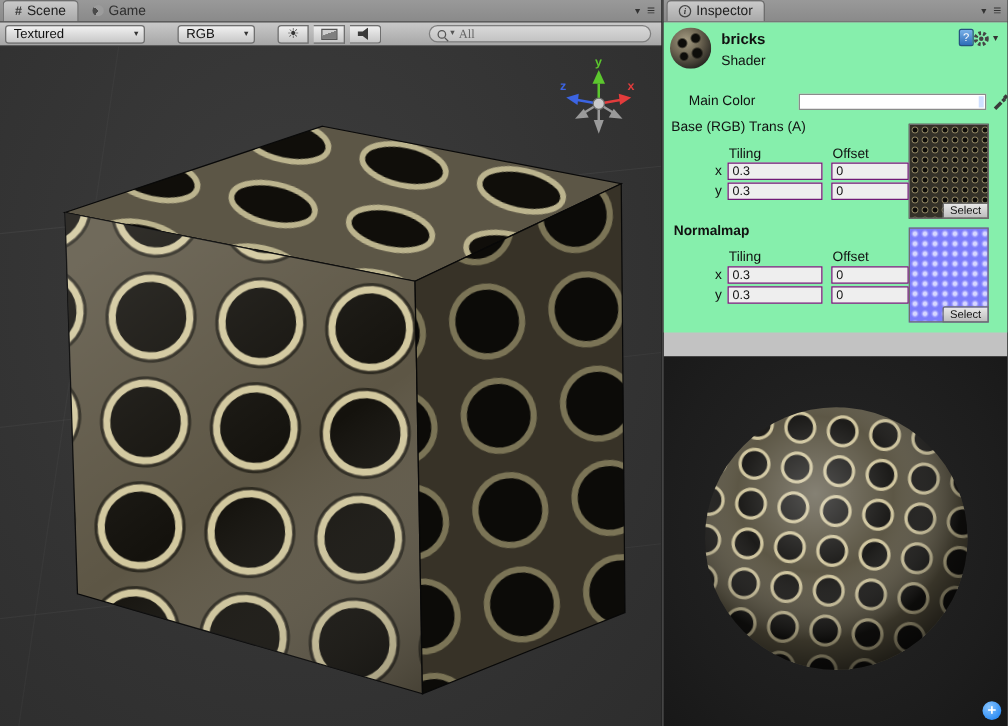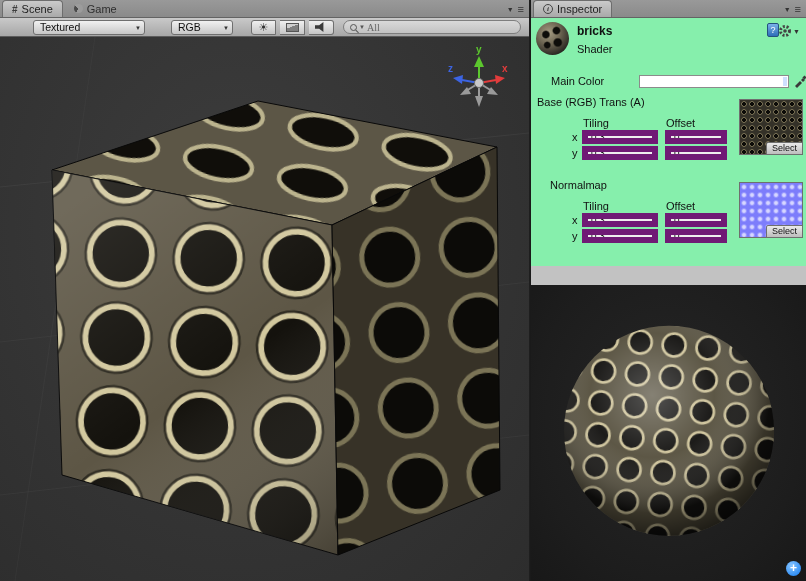--- a/index.html
+++ b/index.html
@@ -22,21 +22,21 @@
   .scene-panel { position:absolute; left:0; top:0; width:529px; height:581px; background:#333; }
   .hash-icon { font-size:10px; font-weight:bold; color:#3d3d3d; }
   .game-icon { width:9px; height:9px; border-radius:50%;
                background:conic-gradient(from 210deg,#4a4a4a 0 100deg,#9c9c9c 0); }
 
   .scene-toolbar { position:absolute; left:0; top:18px; right:0; height:19px;
                    background:linear-gradient(#c9c9c9,#a7a7a7); border-bottom:1px solid #5c5c5c;
                    display:flex; align-items:center; padding:0 4px; gap:4px; }
   .dd { height:15px; background:linear-gradient(#f1f1f1,#c7c7c7); border:1px solid #6f6f6f;
         border-radius:3px; font-size:10.5px; color:#111; display:flex; align-items:center;
-        padding:0 15px 0 6px; position:relative;margin-left:29px; }
+        padding:0 15px 0 6px; position:relative; }
   .dd .caret { position:absolute; right:3px; top:4px; font-size:6px; color:#333; }
   .dd-render { width:112px; }
   .dd-channel { width:62px; margin-left:22px; }
   .tbtn { height:15px; width:25px; background:linear-gradient(#f0f0f0,#c6c6c6);
           border:1px solid #6f6f6f; display:flex; align-items:center; justify-content:center; }
   .tbtn.first { border-radius:3px 0 0 3px; margin-left:14px; }
   .tbtn.mid { border-left:none; }
   .tbtn.last { border-radius:0 3px 3px 0; border-left:none; }
   .sun-glyph { font-size:11px; color:#333; line-height:11px; }
   .img-glyph { width:13px; height:9px; border:1px solid #555;
@@ -79,36 +79,36 @@
               background:linear-gradient(#79b1e8,#2e6db8); border:1px solid #24517f;
               color:#fff; font-size:9px; text-align:center; line-height:13px; }
   .gear-wrap { position:absolute; right:6px; top:6px; display:flex; align-items:center; gap:1px; }
   .shader-dd { position:absolute; left:90px; top:22px; width:180px; }
 
   .color-field { position:absolute; left:108px; top:57px; width:150px; height:13px;
                  background:#fff; border:1px solid #8b8b8b; }
   .color-field::after { content:""; position:absolute; right:1px; top:1px; width:4px; height:9px; background:#cfe0ff; }
   .eyedrop { position:absolute; left:262px; top:56px; width:14px; height:14px; }
 
-  .thumb { position:absolute; left:208px; width:64px; height:56px; border:1px solid #6f6f6f; }
+  .thumb { position:absolute; left:196px; width:64px; height:76px; border:1px solid #6f6f6f; }
   .thumb-base { top:81px;
     background-color:#343128;
     background-image:
       radial-gradient(circle at 4px 4px, #0c0b08 1.6px, #8f8563 2.3px, rgba(0,0,0,0) 3.1px);
     background-size:8px 8px; }
   .thumb-normal { top:164px;
     background-color:#7d7dfb;
     background-image:
       radial-gradient(circle at 4px 4px, #d6d6ff 1.3px, #9a9aff 2.4px, rgba(0,0,0,0) 3.4px);
     background-size:8px 8px; }
   .select-btn { position:absolute; right:-1px; bottom:-1px; height:13px; padding:0 5px;
                 font-size:9px; color:#111; background:linear-gradient(#e9e9e9,#bdbdbd);
                 border:1px solid #6f6f6f; border-radius:2px 0 0 0; line-height:11px; }
   input.num { position:absolute; height:14px; font-size:10px; color:#111; padding:0 3px;
-              border:6px solid #701a75; background:#eee; outline:none; }
+              border:1px solid #701a75; background:#eee; outline:none; }
   .hdr { position:absolute; font-size:11px; color:#111; }
 
   .preview-header { position:absolute; left:0; top:266px; right:0; height:18px;
                     background:linear-gradient(#505050,#323232); border-top:1px solid #222;
                     border-bottom:1px solid #151515; display:flex; align-items:center; padding:0 8px; }
   .preview-title { font-size:11px; font-weight:bold; color:#e6e6e6; }
   .pv-btns { margin-left:auto; display:flex; align-items:center; gap:5px; }
   .pv-sphere-btn { width:12px; height:12px; border-radius:50%; border:1px solid #111;
                    background:radial-gradient(circle at 35% 30%, #8c8c8c, #1f1f1f); }
   .pv-light-btn { width:22px; height:12px; border-radius:7px; border:1px solid #111;
@@ -265,21 +265,21 @@
     </div>
     <div class="hdr" style="left:52px; top:99px;">Tiling</div>
     <div class="hdr" style="left:135px; top:99px;">Offset</div>
     <div class="lbl" style="left:41px; top:113px;">x</div>
     <input class="num" style="left: 51px; top: 112px; width: 76px;" value="0.3">
     <input class="num" style="left: 134px; top: 112px; width: 62px;" value="0">
     <div class="lbl" style="left:41px; top:129px;">y</div>
     <input class="num" style="left: 51px; top: 128px; width: 76px;" value="0.3">
     <input class="num" style="left: 134px; top: 128px; width: 62px;" value="0">
 
-    <div class="lbl" style="left:19px; top:161px;">Normalmap</div>
+    <div class="lbl" style="left:8px; top:161px;font-weight:bold;">Normalmap</div>
     <div class="thumb thumb-normal">
       <div class="select-btn">Select</div>
     </div>
     <div class="hdr" style="left:52px; top:182px;">Tiling</div>
     <div class="hdr" style="left:135px; top:182px;">Offset</div>
     <div class="lbl" style="left:41px; top:196px;">x</div>
     <input class="num" style="left: 51px; top: 195px; width: 76px;" value="0.3">
     <input class="num" style="left: 134px; top: 195px; width: 62px;" value="0">
     <div class="lbl" style="left:41px; top:212px;">y</div>
     <input class="num" style="left: 51px; top: 211px; width: 76px;" value="0.3">

